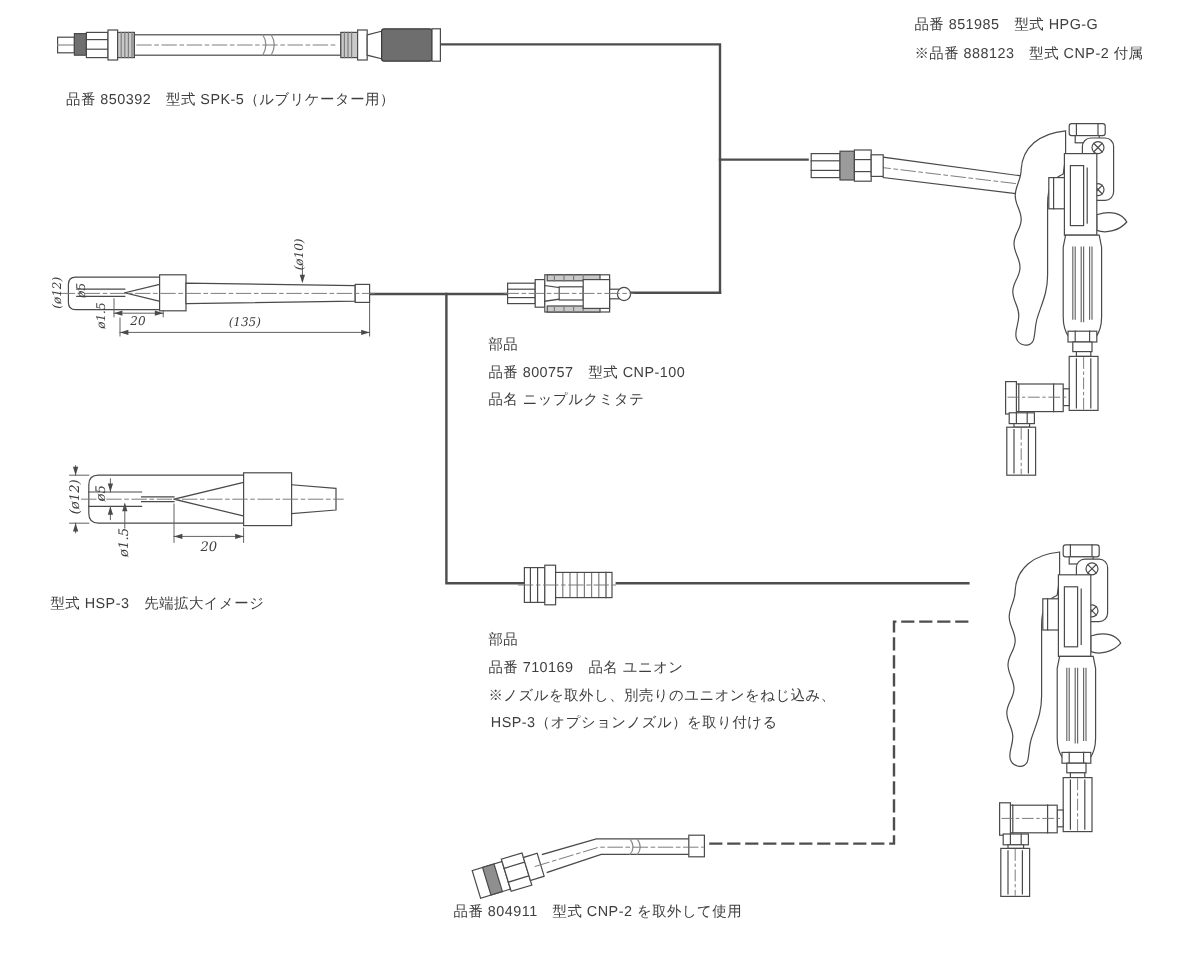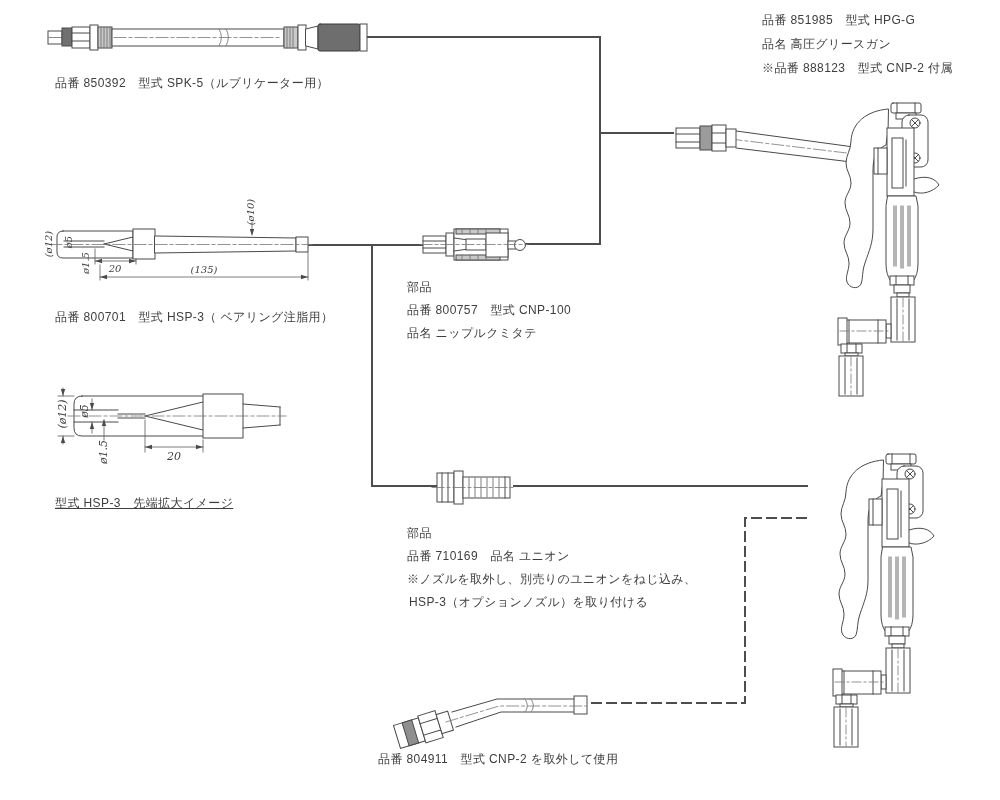--- a/index.html
+++ b/index.html
@@ -250,33 +250,31 @@
     </g>
     <use href="#gun"></use>
 
     <use href="#gun" transform="translate(-5,351)"></use>
   </svg>
 
   <div class="lbl" style="left:55px;top:72px;">品番 850392　型式 SPK-5（ルブリケーター用）</div>
 
   <div class="lbl" style="left:762px;top:8px;line-height:24px;">
     <div>品番 851985　型式 HPG-G</div>
-    <div>品名 高圧グリースガン</div>
     <div>※品番 888123　型式 CNP-2 付属</div>
   </div>
 
-  <div class="lbl" style="left:55px;top:306px;">品番 800701　型式 HSP-3（ ベアリング注脂用）</div>
 
   <div class="lbl" style="left:407px;top:276px;">
     <div>部品</div>
     <div>品番 800757　型式 CNP-100</div>
     <div>品名 ニップルクミタテ</div>
   </div>
 
-  <div class="lbl" style="left:55px;top:492px;text-decoration:underline;">型式 HSP-3　先端拡大イメージ</div>
+  <div class="lbl" style="left:42px;top:492px;">型式 HSP-3　先端拡大イメージ</div>
 
   <div class="lbl" style="left:407px;top:522px;">
     <div>部品</div>
     <div>品番 710169　品名 ユニオン</div>
     <div>※ノズルを取外し、別売りのユニオンをねじ込み、</div>
     <div class="indent">HSP-3（オプションノズル）を取り付ける</div>
   </div>
 
   <div class="lbl" style="left:378px;top:748px;">品番 804911　型式 CNP-2 を取外して使用</div>
 

